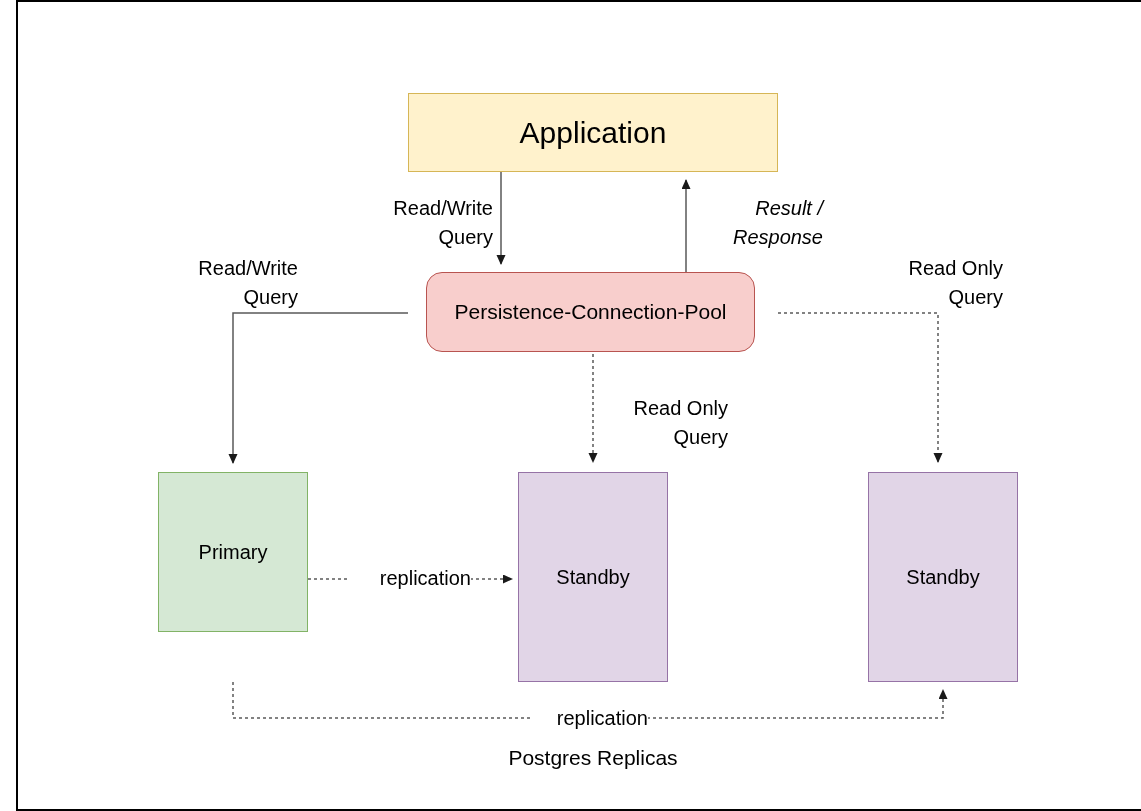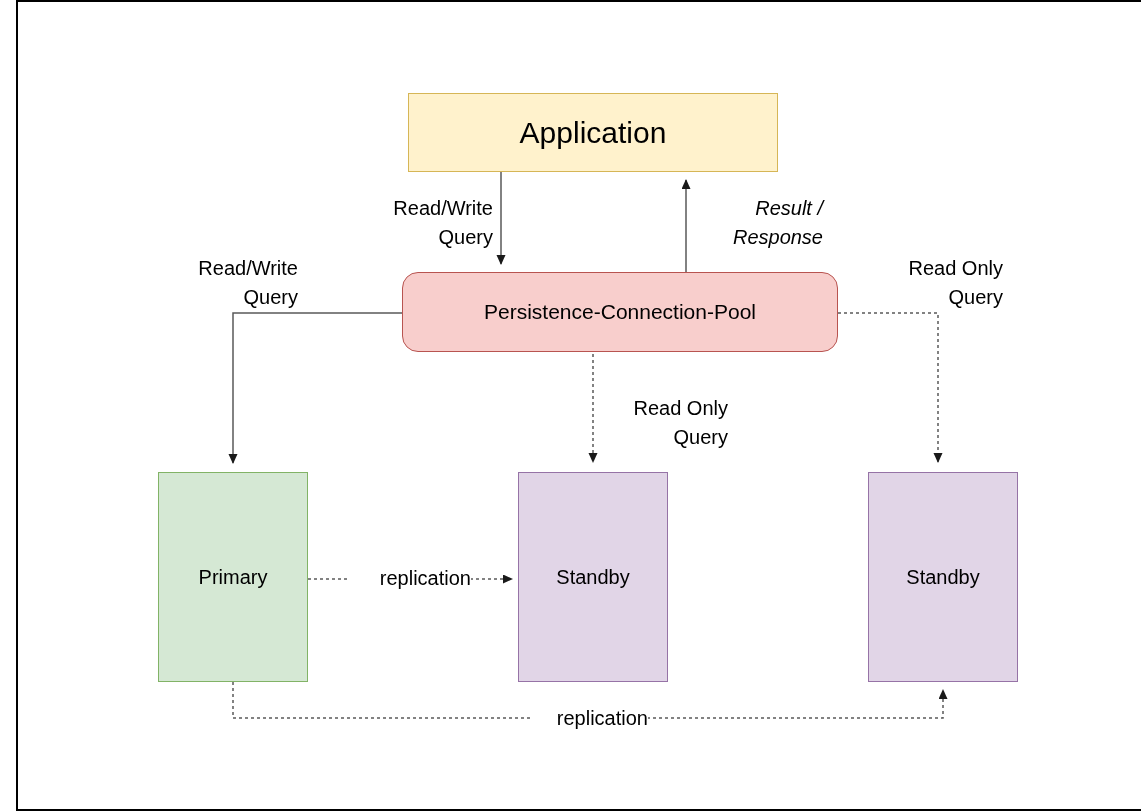--- a/index.html
+++ b/index.html
@@ -32,29 +32,29 @@
     box-sizing: border-box;
     border: 1px solid #000;
   }
   .node-application {
     left: 390px; top: 91px; width: 370px; height: 79px;
     background: var(--application-fill, #FFF2CC);
     border-color: var(--application-border, #D6B656);
     font-size: 30px;
   }
   .node-pool {
-    left: 384px; top: 270px; width: 436px; height: 80px;
+    left: 408px; top: 270px; width: 329px; height: 80px;
     background: var(--pool-fill, #F8CECC);
     border-color: var(--pool-border, #B85450);
     border-radius: 16px;
     font-size: 21px;
     text-align: center;
   }
   .node-primary {
-    left: 140px; top: 470px; width: 150px; height: 210px;
+    left: 140px; top: 470px; width: 150px; height: 160px;
     background: var(--primary-fill, #D5E8D4);
     border-color: var(--primary-border, #82B366);
     font-size: 20px;
   }
   .node-standby {
     top: 470px; width: 150px; height: 210px;
     background: var(--standby-fill, #E1D5E7);
     border-color: var(--standby-border, #9673A6);
     font-size: 20px;
     justify-content: center;
@@ -134,14 +134,15 @@
   <div class="edge-label lbl-ro-mid">Read Only
 Query</div>
 
   <div class="edge-label lbl-ro-right">Read Only
 Query</div>
 
   <div class="edge-label lbl-repl-mid">replication</div>
 
   <div class="edge-label lbl-repl-bot">replication</div>
 
+  <div class="caption">Postgres Replicas</div>
 
 </div>
 
 </body></html>

